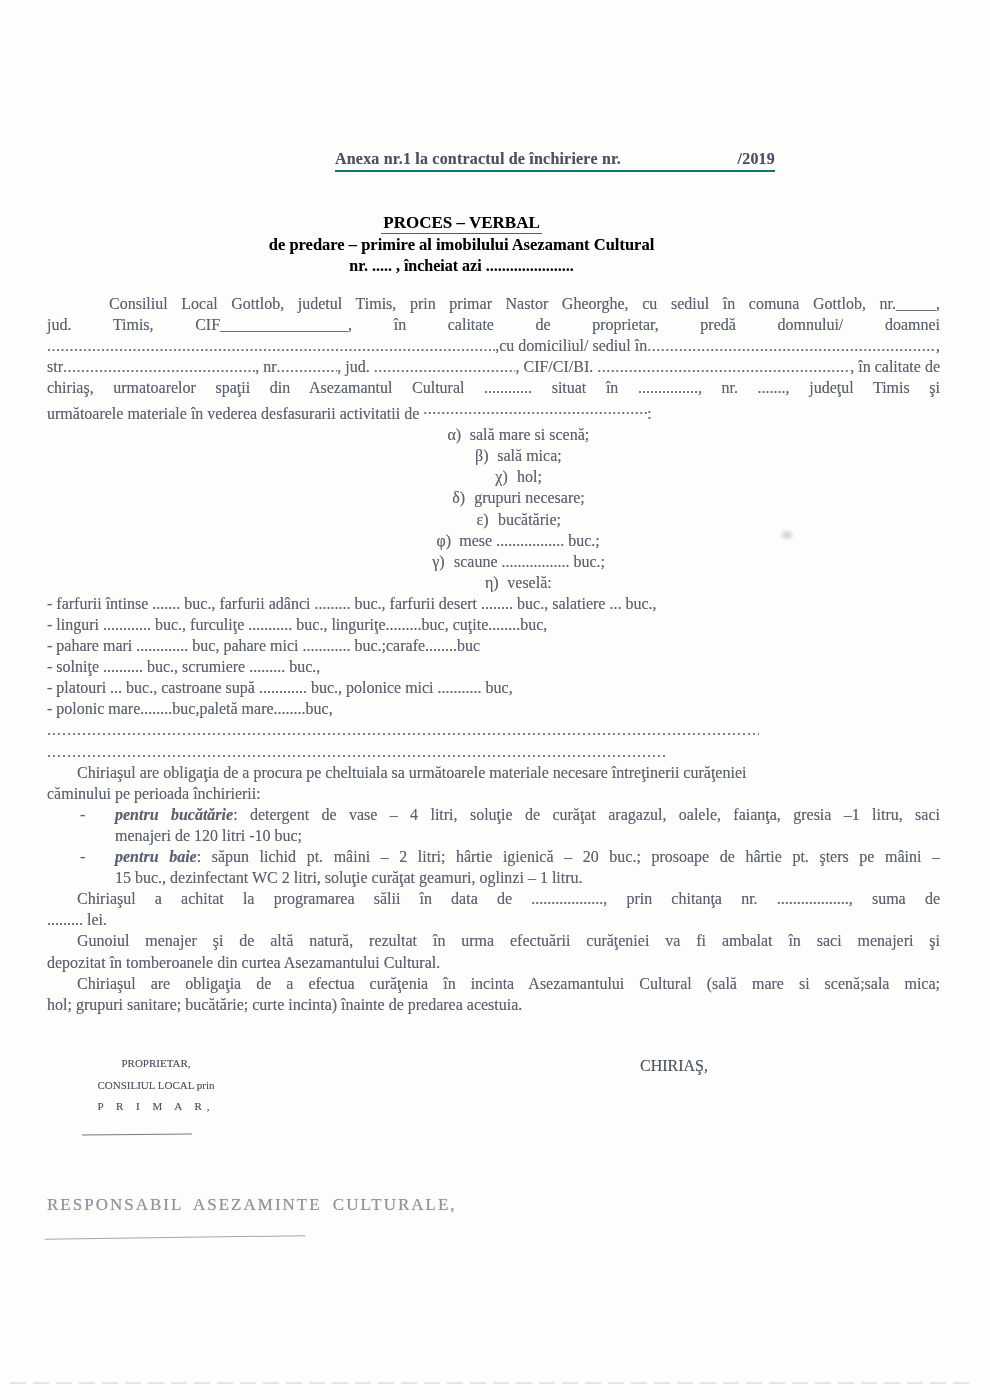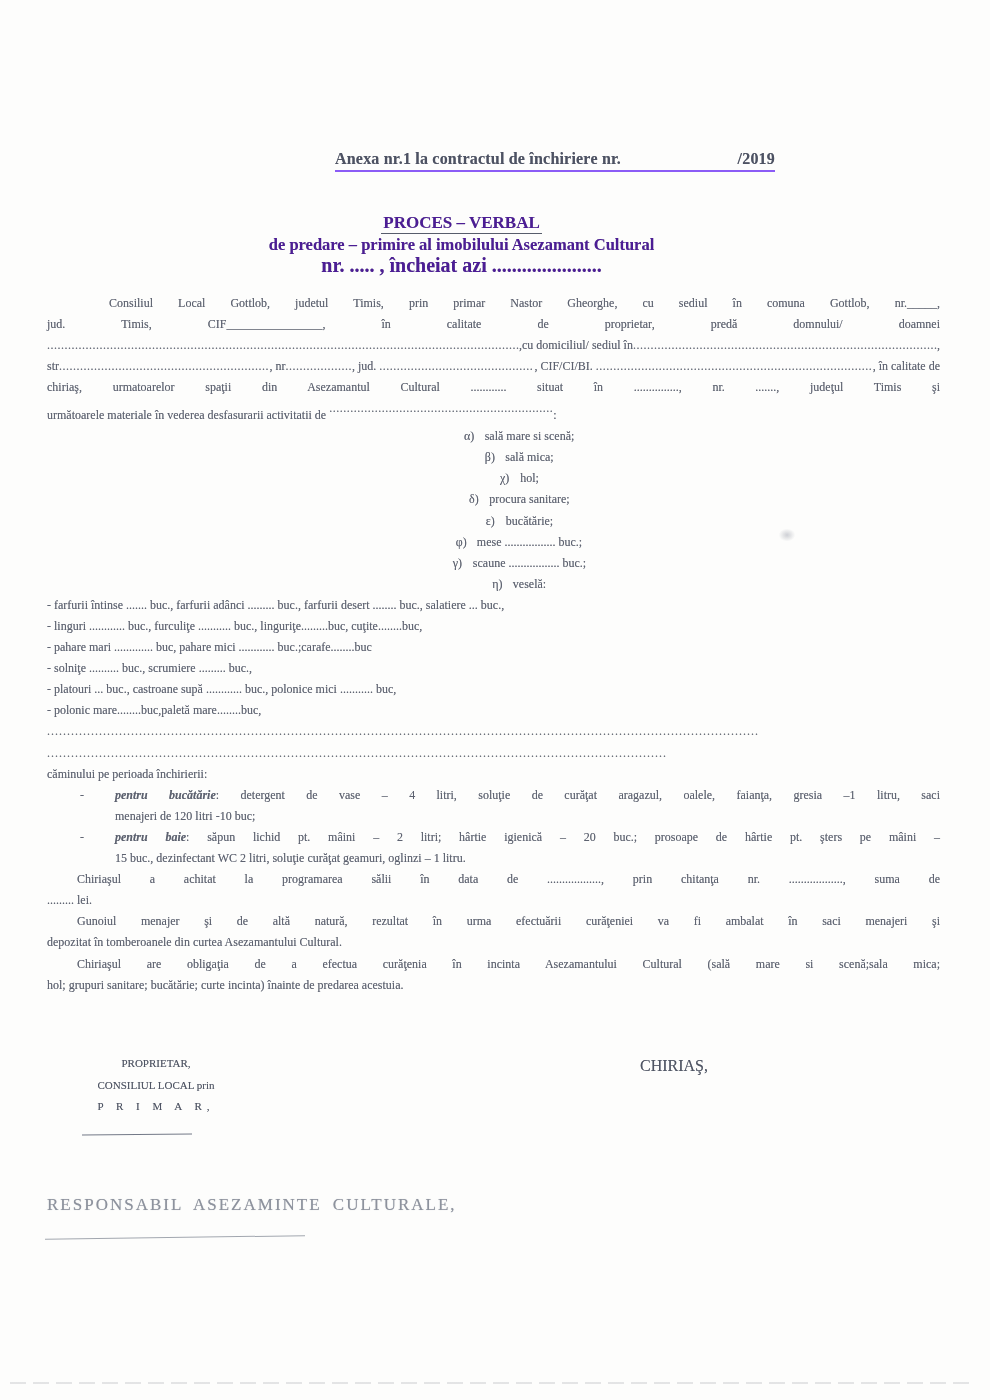--- a/index.html
+++ b/index.html
@@ -4,41 +4,41 @@
 <style>
   * { margin:0; padding:0; box-sizing:border-box; }
   html,body { width:990px; background:#e8e8e8; }
   .page {
     position:relative; width:990px; height:1400px; background:#fdfdfc;
     font-family:"Liberation Serif","DejaVu Serif",serif;
     color:#5d6270; overflow:hidden;
     text-shadow:0 0 0.6px rgba(93,98,112,0.55);
   }
   .content { position:absolute; left:47px; top:0; width:893px; }
-  .ln { line-height:21.1px; font-size:12px; }
+  .ln { line-height:21.1px; font-size:16px; }
   .nowrap { white-space:nowrap; }
   .stretch { text-align:justify; text-align-last:justify; }
   .ind30 { text-indent:30px; }
   .ind62 { text-indent:62px; }
 
   
   .anexa {
     margin-top:150px; margin-left:288px; width:440px;
     display:flex; align-items:baseline;
     font-weight:bold; font-size:16px; color:#4d5263;
-    border-bottom:2px solid #8b5cf6; padding-bottom:2px; letter-spacing:0.2px;
+    border-bottom:2px solid #0f766e; padding-bottom:2px; letter-spacing:0.2px;
   }
   .anexa .spacer { flex:1; }
 
   
-  .title-block { margin-top:40px; width:893px; text-align:center; transform:translateX(-32px); color:#4c1d95; }
+  .title-block { margin-top:40px; width:893px; text-align:center; transform:translateX(-32px); color:#000000; }
   .title-l1 { font-size:17px; font-weight:bold; line-height:21.5px; }
   .title-l1 span { border-bottom:1.5px solid #575d6b; padding:0 2px 1px 2px; }
   .title-l2 { font-size:16.5px; font-weight:bold; line-height:21.5px; }
-  .title-l3 { font-size:20px; font-weight:bold; line-height:21.5px; }
+  .title-l3 { font-size:16px; font-weight:bold; line-height:21.5px; }
 
   .intro { margin-top:16px; }
   .flexline { display:flex; align-items:baseline; }
   .flexline > span { white-space:pre; }
   .dotfill { overflow:hidden; white-space:nowrap; flex-basis:0; letter-spacing:0.5px; color:#6a6f7b; }
   .fg45 { flex-grow:45; } .fg29 { flex-grow:29; }
   .fg38 { flex-grow:38; } .fg12 { flex-grow:12; } .fg28 { flex-grow:28; } .fg50 { flex-grow:50; }
   .dotspan { display:inline-block; width:224px; overflow:hidden; white-space:nowrap; vertical-align:baseline; letter-spacing:0.5px; color:#6a6f7b; }
 
   .greek-list { padding-left:41px;text-align:center; }
@@ -111,40 +111,41 @@
       <div class="ln stretch">chiriaş, urmatoarelor spaţii din Asezamantul Cultural ............ situat în ..............., nr. ......., judeţul Timis şi</div>
       <div class="ln nowrap">
         <span>următoarele  materiale în vederea desfasurarii activitatii de </span><span class="dotspan"><span>..............................................................................................................................................................................................................................................................................</span></span><span>:</span>
       </div>
     </div>
 
     <div class="greek-list">
       <div class="ln nowrap"><span class="g-marker">α)</span><span>sală mare si scenă;</span></div>
       <div class="ln nowrap"><span class="g-marker">β)</span><span>sală mica;</span></div>
       <div class="ln nowrap"><span class="g-marker">χ)</span><span>hol;</span></div>
-      <div class="ln nowrap"><span class="g-marker">δ)</span><span>procura sanitare;</span></div>
+      <div class="ln nowrap"><span class="g-marker">δ)</span><span>grupuri necesare;</span></div>
       <div class="ln nowrap"><span class="g-marker">ε)</span><span>bucătărie;</span></div>
       <div class="ln nowrap"><span class="g-marker">φ)</span><span>mese ................. buc.;</span></div>
       <div class="ln nowrap"><span class="g-marker">γ)</span><span>scaune ................. buc.;</span></div>
       <div class="ln nowrap"><span class="g-marker">η)</span><span>veselă:</span></div>
     </div>
 
     <div>
       <div class="ln nowrap">- farfurii întinse ....... buc., farfurii adânci ......... buc., farfurii desert ........ buc., salatiere ... buc.,</div>
       <div class="ln nowrap">- linguri ............ buc., furculiţe ........... buc., linguriţe.........buc, cuţite........buc,</div>
       <div class="ln nowrap">- pahare mari ............. buc, pahare mici ............ buc.;carafe........buc</div>
       <div class="ln nowrap">- solniţe .......... buc., scrumiere ......... buc.,</div>
       <div class="ln nowrap">- platouri ... buc., castroane supă ............ buc., polonice mici ........... buc,</div>
       <div class="ln nowrap">- polonic mare........buc,paletă mare........buc,</div>
     </div>
 
     <div class="ln dotrow dotrow-1">..............................................................................................................................................................................................................................................................................</div>
     <div class="ln dotrow dotrow-2">..............................................................................................................................................................................................................................................................................</div>
 
     <div>
+      <div class="ln ind30 nowrap">Chiriaşul are obligaţia de a procura pe cheltuiala sa următoarele materiale necesare întreţinerii curăţeniei</div>
       <div class="ln nowrap">căminului pe perioada închirierii:</div>
     </div>
 
     <div class="bullet">
       <div class="b-marker ln">-</div>
       <div class="b-body">
         <div class="ln stretch"><span class="lead">pentru bucătărie</span><span>: detergent de vase – 4 litri, soluţie de curăţat aragazul, oalele, faianţa, gresia –1 litru, saci</span></div>
         <div class="ln nowrap">menajeri de 120 litri -10 buc;</div>
       </div>
     </div>

